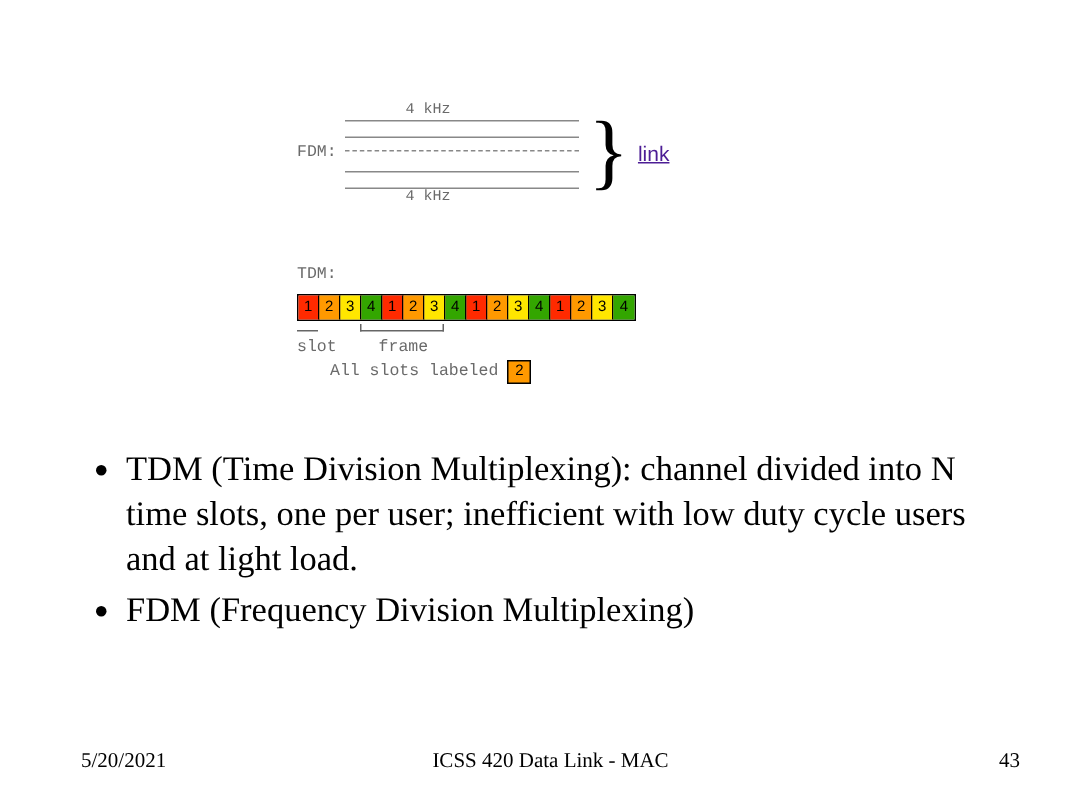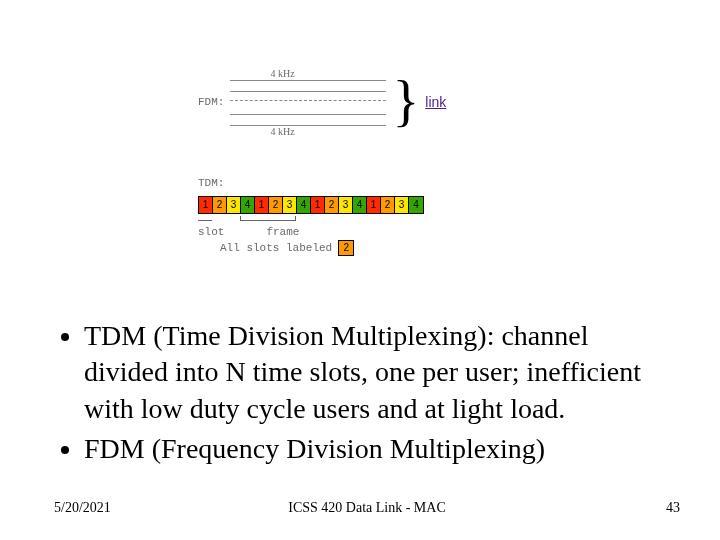--- a/index.html
+++ b/index.html
@@ -62,21 +62,21 @@
     position: absolute;
     left: 0;
     top: 22px;
     width: 156px;
     border-top: 1px dashed #888;
   }
   .fdm-4khz {
     position: absolute;
     font-size: 10px;
     color: #6a6a6a;
-    font-family: Liberation Serif, serif;
+    font-family: Liberation Mono, monospace;
   }
   .brace {
     font-size: 56px;
     line-height: 0.6;
     font-family: "Times New Roman", serif;
     color: #000;
   }
   .link-label {
     font-size: 14px;
     color: #4c1d95;
@@ -136,23 +136,22 @@
   .tiny-sq {
     width: 14px;
     height: 14px;
     border: 1px solid #000;
   }
   .bullets {
     position: absolute;
     top: 298px;
     left: 54px;
     right: 70px;
-    font-size: 28px;
+    font-size: 23px;
     line-height: 1.3;
-    margin-top: 20px;
   }
   .bullets ul { margin: 0; padding-left: 30px; }
   .bullets li { margin-bottom: 4px; }
   .footer {
     position: absolute;
     bottom: 24px;
     left: 54px;
     right: 40px;
     display: flex;
     justify-content: space-between;
@@ -204,21 +203,21 @@
       <div class="slot c4">4</div>
     </div>
     <div style="display:flex; gap:10px; align-items:flex-end; margin-top:2px;">
       <div>
         <div style="width:14px; border-top:1px solid #666; position:relative;">
         </div>
         <span class="small-label">slot</span>
       </div>
       <div style="margin-left:6px;">
         <div class="frame-bracket"></div>
-        <span class="small-label" style="margin-left:26px;">frame</span>
+        <span class="small-label" style="margin-left:12px;">frame</span>
       </div>
     </div>
   </div>
 
   <div class="caption-area">
     <span class="small-label">All slots labeled</span>
     <div class="tiny-sq c2" style="font-size:10px; font-family:Arial; text-align:center; line-height:14px;">2</div>
   </div>
 
   <div class="bullets">

